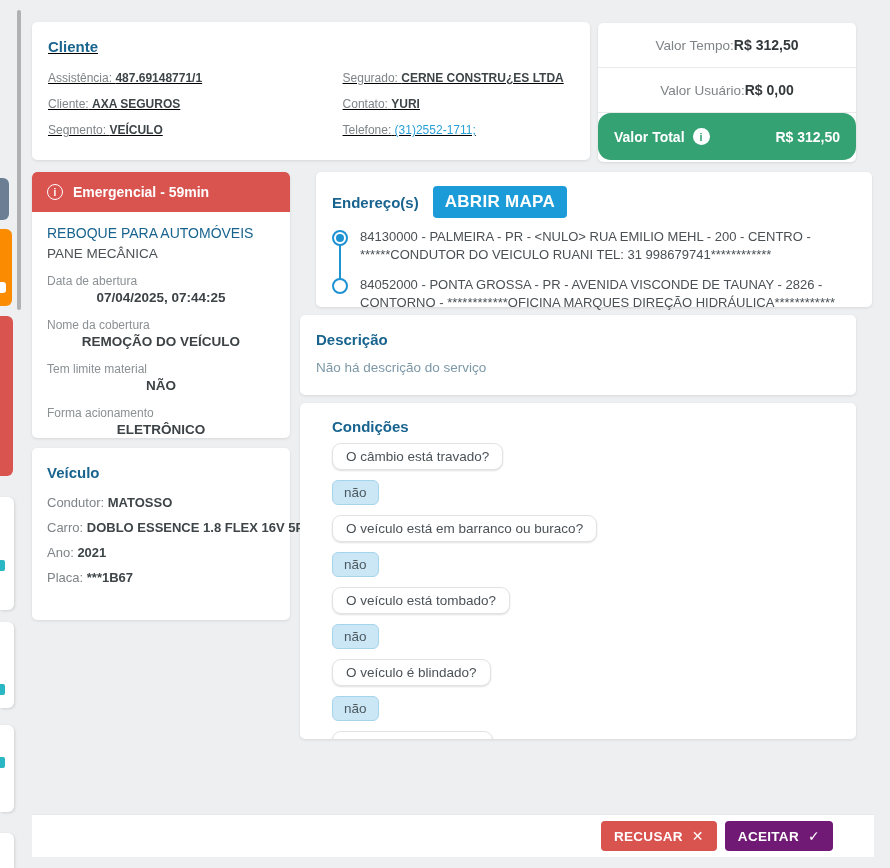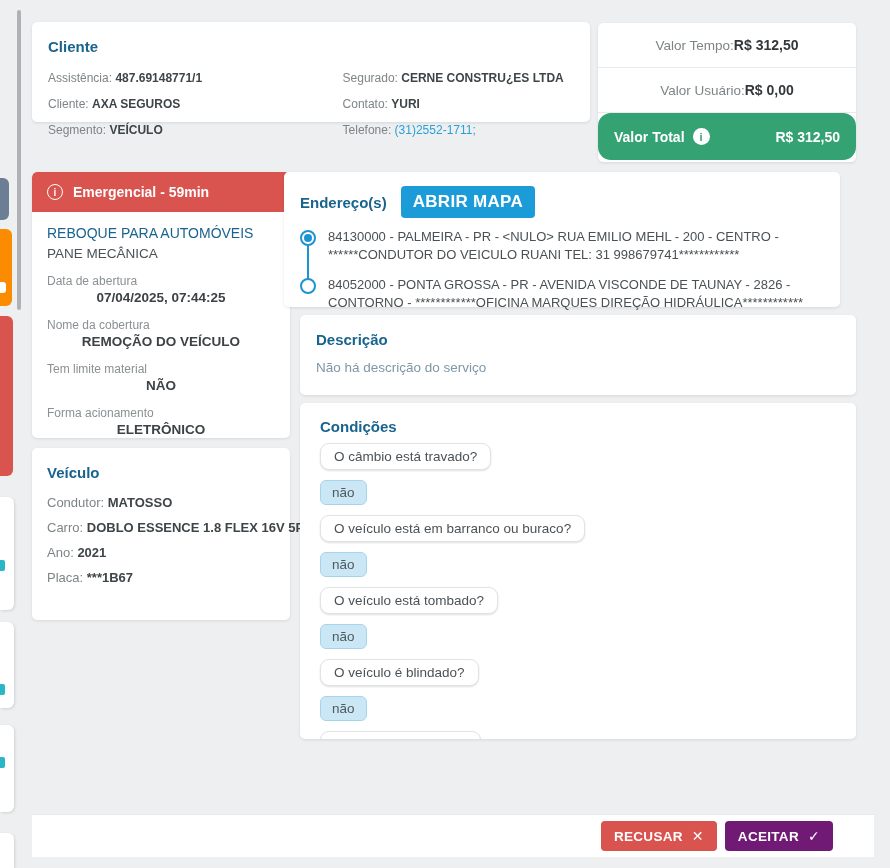--- a/index.html
+++ b/index.html
@@ -18,21 +18,21 @@
   .peek-red { top:316px; width:13px; height:160px; background:#d9534f; }
   .peek-white { width:14px; background:#fff; border-radius:0 6px 6px 0; box-shadow:1px 1px 3px rgba(0,0,0,.12); }
   .peek-w1 { top:497px; height:113px; }
   .peek-w2 { top:622px; height:86px; }
   .peek-w3 { top:725px; height:87px; }
   .peek-w4 { top:833px; height:40px; }
   .cyan-dash { position:absolute; left:0; width:5px; height:11px; background:#29b6c5; border-radius:0 2px 2px 0; }
   .scrollbar { position:absolute; left:17px; top:10px; width:4px; height:300px; background:#aeb2b5; border-radius:2px; }
 
   
-  .cliente { left:32px; top:22px; width:558px; height:100px; padding:16px 16px 0 16px; }
+  .cliente { left:32px; top:22px; width:558px; height:138px; padding:16px 16px 0 16px;text-decoration:underline; }
   .two-col { display:grid; grid-template-columns:56% 44%; margin-top:10px; }
   .kv { font-size:12px; line-height:26px; white-space:nowrap; }
   .kv-label { color:#7e8487; }
   .kv-value { color:#3e4548; font-weight:bold; }
   .kv-link { color:#2aa0d8; font-weight:normal; cursor:pointer; }
 
   
   .values { left:598px; top:23px; width:258px; height:139px; padding:0; overflow:hidden; }
   .values-row { display:flex; justify-content:center; align-items:center; height:45px; padding:0 16px; border-bottom:1px solid #e9eaeb; }
   .values-row .v-label { color:#7e8487; font-size:13.5px; }
@@ -51,36 +51,36 @@
   .svc-type { color:#4c5256; font-size:13.5px; margin-top:5px; }
   .detail-group { margin-top:13px; }
   .detail-label { color:#8a9093; font-size:12px; }
   .detail-value { color:#3c4245; font-size:13.5px; font-weight:bold; margin-top:2px;text-align:center; }
 
   
   .vehicle { left:32px; top:448px; width:258px; height:172px; padding:16px 15px; }
   .vehicle .kv { font-size:13px; line-height:25px; }
 
   
-  .addresses { left:284px; top:172px; width:556px; height:135px; padding:14px 16px; }
+  .addresses { left:316px; top:172px; width:556px; height:135px; padding:14px 16px; }
   .addr-head { display:flex; align-items:center; gap:14px; }
   .map-btn { background:#1b9cd8; color:#fff; border:none; font-family:inherit; font-weight:bold; font-size:17px; padding:6px 12px; border-radius:4px; letter-spacing:.3px; cursor:pointer; }
   .addr-list { position:relative; margin-top:10px; }
   .addr-line { position:absolute; left:7px; top:16px; width:2px; height:44px; background:#1d93d2; }
   .addr-row { display:flex; gap:12px; margin-bottom:12px; cursor:pointer; }
   .radio { width:16px; height:16px; min-width:16px; border:2px solid #1d93d2; border-radius:50%; background:#fff; margin-top:2px; position:relative; z-index:1; }
   .radio.checked::after { content:""; position:absolute; left:2px; top:2px; width:8px; height:8px; border-radius:50%; background:#1d93d2; }
   .addr-text { color:#4a5054; font-size:13px; line-height:18px; max-width:496px; }
 
   
   .description { left:300px; top:315px; width:556px; height:80px; padding:16px; }
   .desc-empty { color:#7d98a8; font-size:13.5px; margin-top:12px; }
 
   
-  .conditions { left:300px; top:403px; width:556px; height:336px; padding:15px 20px; overflow:hidden; }
+  .conditions { left:300px; top:403px; width:556px; height:336px; padding:15px 32px; overflow:hidden; }
   .chip-line { margin-top:10px; }
   .chip-q { display:inline-block; background:#fff; border:1px solid #e3e3e3; border-radius:9px; box-shadow:0 1px 2px rgba(0,0,0,.13); padding:5px 13px; color:#4b5257; font-size:13.5px; }
   .chip-a { display:inline-block; background:#cbe7f5; border:1px solid #a5d5eb; border-radius:6px; padding:4px 11px; color:#4e5a61; font-size:13.5px; }
   .chip-line.first { margin-top:8px; }
 
   
   .footer { position:absolute; left:32px; top:814px; width:842px; height:43px; background:#fff; border-top:1px solid #e7e8e9; display:flex; align-items:center; justify-content:flex-end; gap:8px; padding-right:41px; z-index:5; }
   .btn { border:none; font-family:inherit; color:#fff; font-weight:bold; font-size:13.5px; letter-spacing:.3px; padding:7px 13px; border-radius:4px; display:inline-flex; align-items:center; gap:9px; cursor:pointer; }
   .btn .glyph { font-size:14px; font-weight:normal; }
   .btn-reject { background:#d9534f; }

